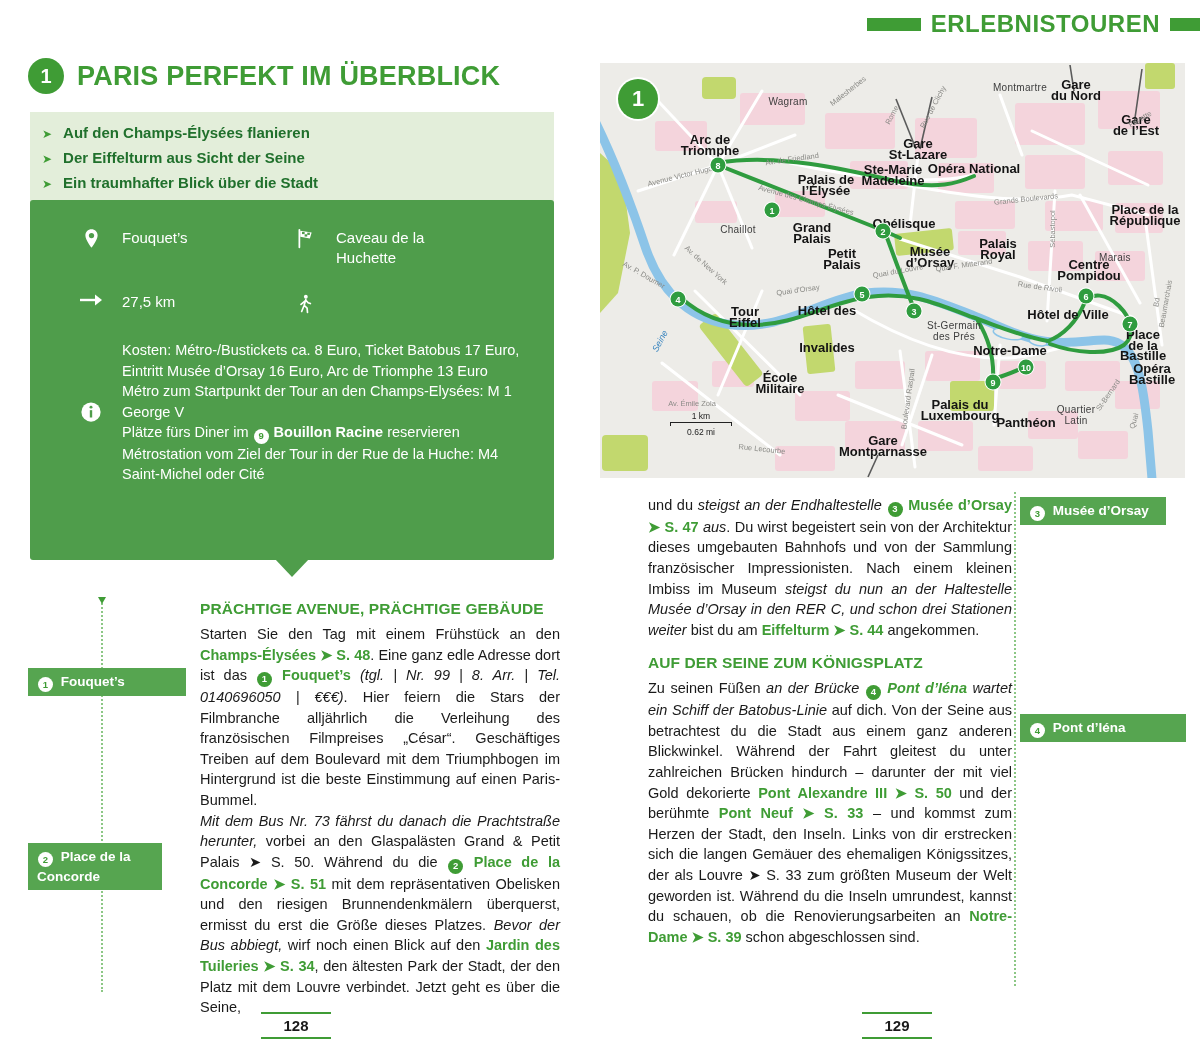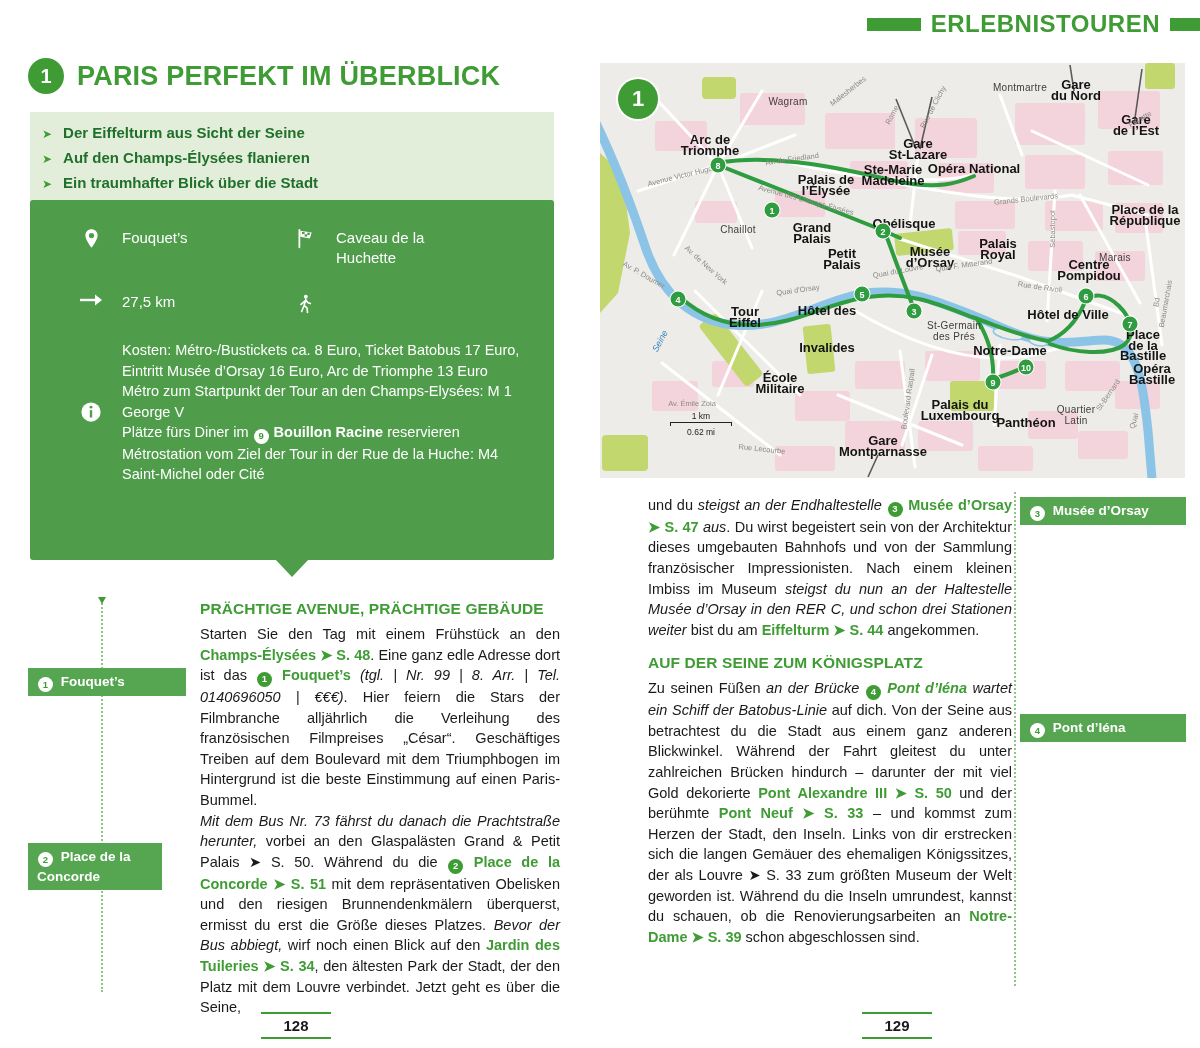--- a/index.html
+++ b/index.html
@@ -100,24 +100,24 @@
     <span class="bar bar-r"></span>
   </header>
 
   <div class="tour-head">
     <span class="tour-badge">1</span>
     <h1 class="tour-title">PARIS PERFEKT IM ÜBERBLICK</h1>
   </div>
 
   <div class="highlights">
     <div class="hl-row">
+        <span class="hl-text">Auf den Champs-Élysées flanieren</span>
+      </div>
+    <div class="hl-row">
         <span class="hl-text">Der Eiffelturm aus Sicht der Seine</span>
-      </div>
-    <div class="hl-row">
-        <span class="hl-text">Auf den Champs-Élysées flanieren</span>
       </div>
     <div class="hl-row">
         <span class="hl-text">Ein traumhafter Blick über die Stadt</span>
       </div>
   </div>
 
   <div class="infobox">
     <div class="ibx-row">
       <div class="ibx-cell first">
         <span class="ibx-icon">
@@ -367,21 +367,21 @@
       </div>
     <div class="map-badge">1</div>
     <div class="map-scale">
       <div>1 km</div>
       <div class="scale-line"></div>
       <div>0.62 mi</div>
     </div>
   </div>
 
   <div class="dotline" style="left:1014px;top:492px;height:494px;"></div>
-  <div class="mlabel" style="left:1020px;top:497px;width:166px;"><span class="mk inv">3</span><span> Musée d’Orsay</span></div>
+  <div class="mlabel" style="left:1020px;top:497px;width:146px;"><span class="mk inv">3</span><span> Musée d’Orsay</span></div>
   <div class="mlabel" style="left:1020px;top:714px;width:166px;"><span class="mk inv">4</span><span> Pont d’Iéna</span></div>
 
   <div class="article" style="left:648px;top:495px;width:364px;">
     <p><span>und du </span><span class="it">steigst an der Endhaltestelle </span><span class="mk">3</span><span class="lnk"> Musée d’Orsay ➤ S. 47</span><span> </span><span class="it">aus</span><span>. Du wirst begeistert sein von der Architektur dieses umgebauten Bahnhofs und von der Sammlung französischer Impressionisten. Nach einem kleinen Imbiss im Museum </span><span class="it">steigst du nun an der Haltestelle Musée d’Orsay in den RER C, und schon drei Stationen weiter</span><span> bist du am </span><span class="lnk">Eiffelturm ➤ S. 44</span><span> angekommen.</span></p>
     <h2 class="sp">AUF DER SEINE ZUM KÖNIGSPLATZ</h2>
     <p><span>Zu seinen Füßen </span><span class="it">an der Brücke </span><span class="mk">4</span><span class="lnk it"> Pont d’Iéna</span><span class="it"> </span><span class="it">wartet ein Schiff der Batobus-Linie</span><span> auf dich. Von der Seine aus betrachtest du die Stadt aus einem ganz anderen Blickwinkel. Während der Fahrt gleitest du unter zahlreichen Brücken hindurch – darunter der mit viel Gold dekorierte </span><span class="lnk">Pont Alexandre III ➤ S. 50</span><span> und der berühmte </span><span class="lnk">Pont Neuf ➤ S. 33</span><span> – und kommst zum Herzen der Stadt, den Inseln. Links von dir erstrecken sich die langen Gemäuer des ehemaligen Königssitzes, der als Louvre ➤ S. 33 zum größten Museum der Welt geworden ist. Während du die Inseln umrundest, kannst du schauen, ob die Renovierungsarbeiten an </span><span class="lnk">Notre-Dame ➤ S. 39</span><span> schon abgeschlossen sind.</span></p>
   </div>
 
   <div class="pagenum" style="left:862px;">129</div>
 

